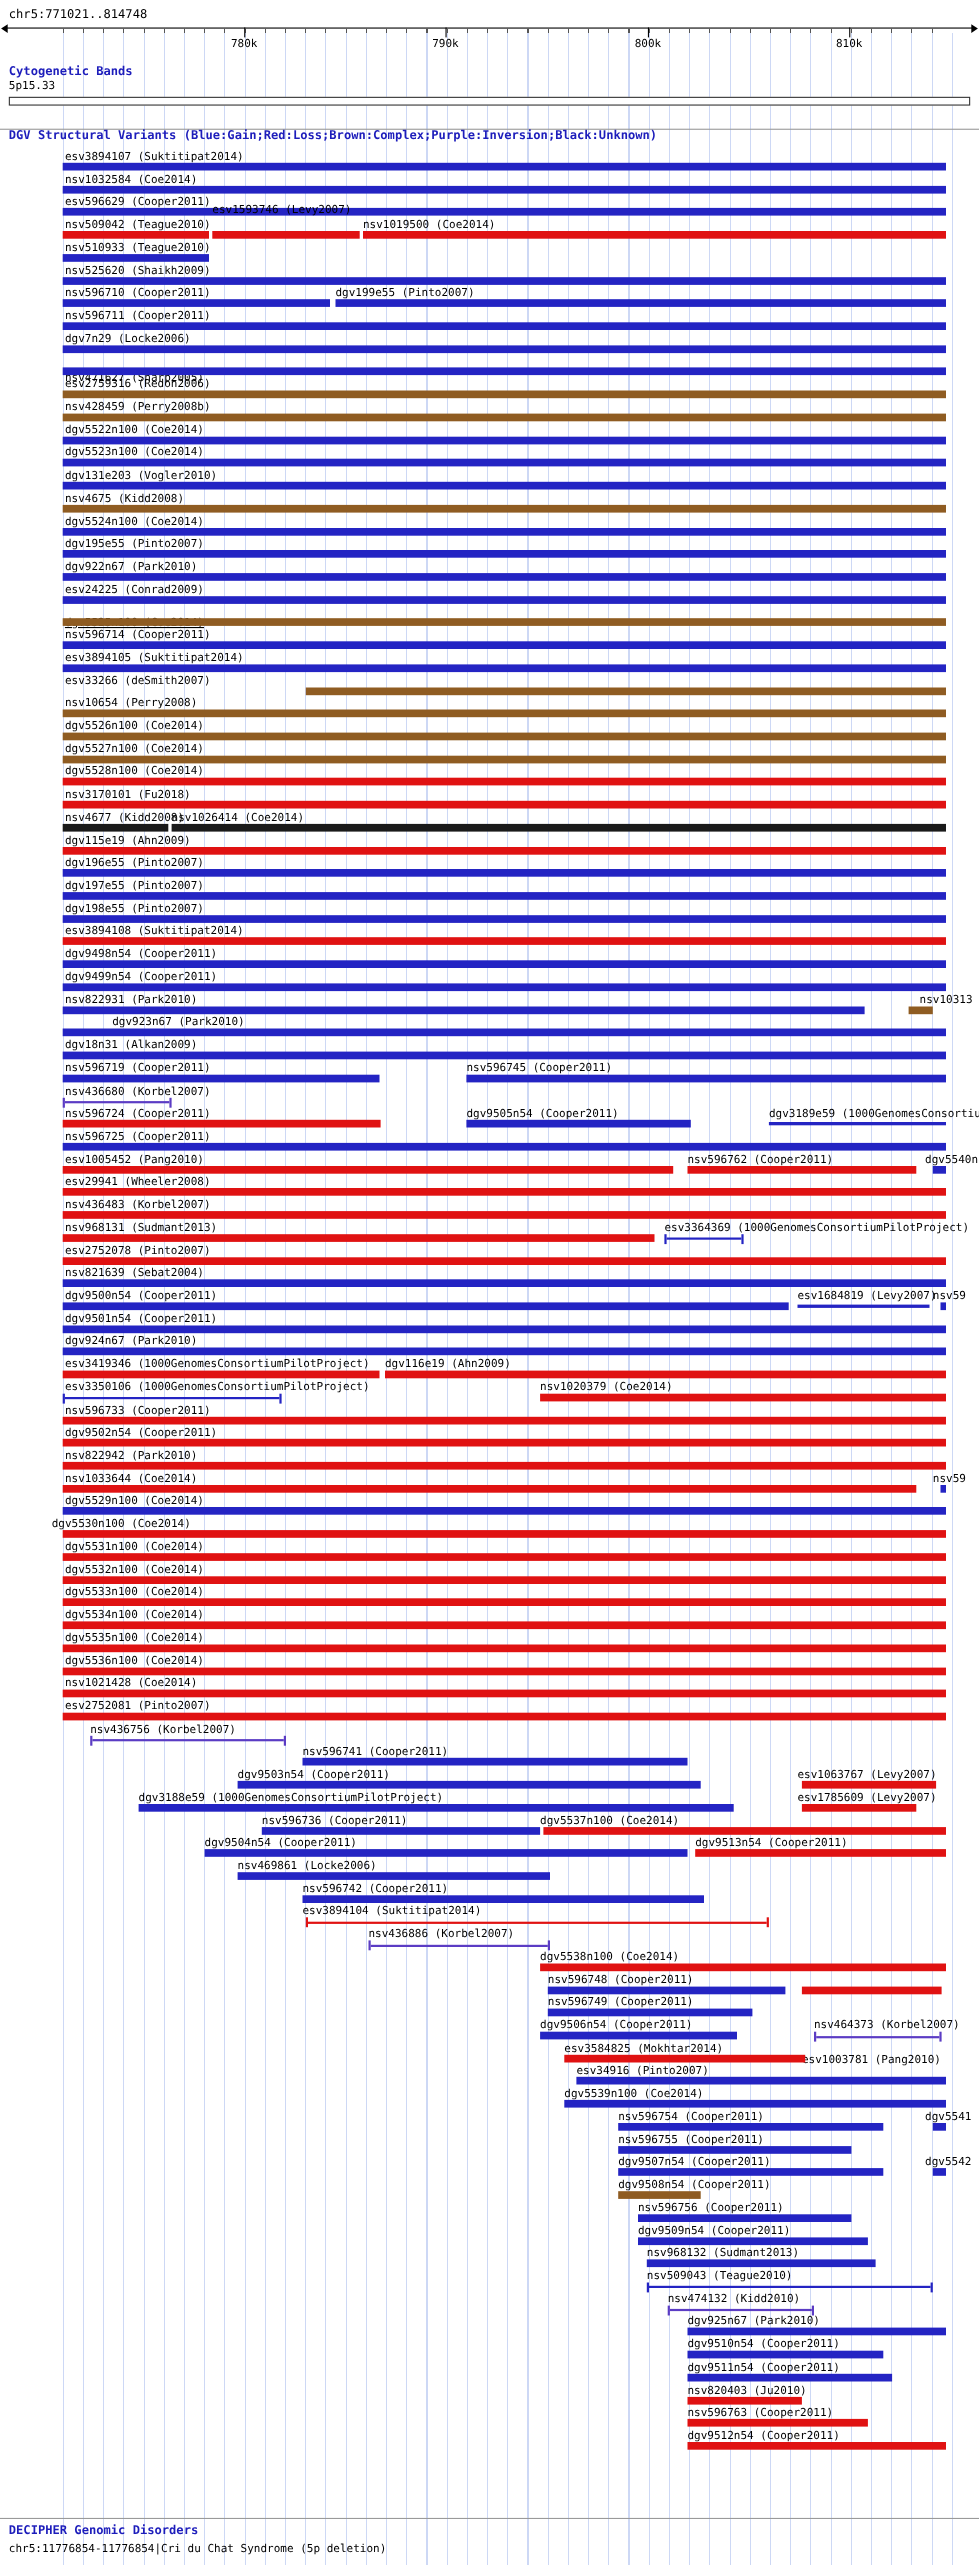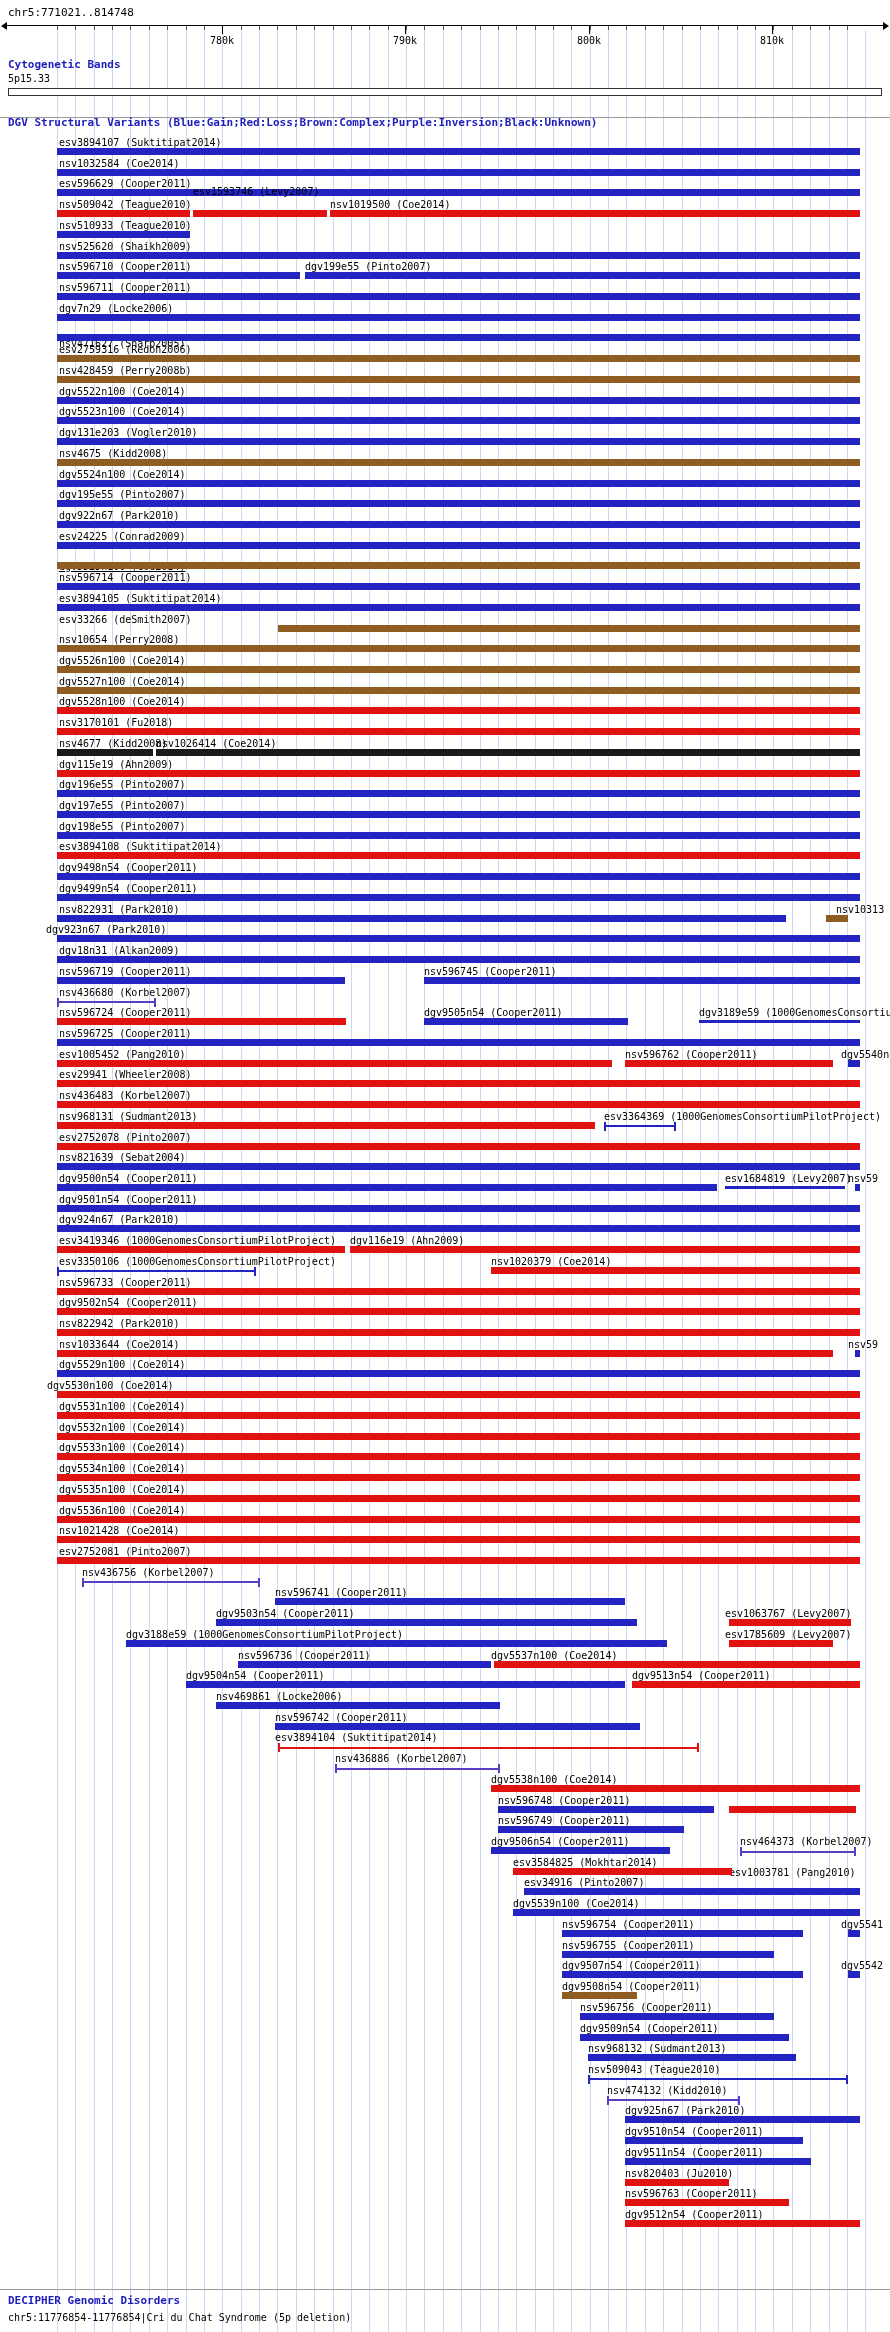--- a/index.html
+++ b/index.html
@@ -146,21 +146,21 @@
       <div class="vlabel" style="left: 59px; top: 841.48px;">esv3894108 (Suktitipat2014)</div>
       <div class="vbar bar" style="left: 57px; width: 803px; top: 852.48px; background: rgb(224, 18, 18);"></div>
       <div class="vlabel" style="left: 59px; top: 862.2px;">dgv9498n54 (Cooper2011)</div>
       <div class="vbar bar" style="left: 57px; width: 803px; top: 873.2px; background: rgb(36, 36, 195);"></div>
       <div class="vlabel" style="left: 59px; top: 882.92px;">dgv9499n54 (Cooper2011)</div>
       <div class="vbar bar" style="left: 57px; width: 803px; top: 893.92px; background: rgb(36, 36, 195);"></div>
       <div class="vlabel" style="left: 59px; top: 903.64px;">nsv822931 (Park2010)</div>
       <div class="vlabel" style="left: 836px; top: 903.64px;">nsv10313</div>
       <div class="vbar bar" style="left: 57px; width: 729px; top: 914.64px; background: rgb(36, 36, 195);"></div>
       <div class="vbar bar" style="left: 826px; width: 22px; top: 914.64px; background: rgb(143, 92, 34);"></div>
-      <div class="vlabel" style="left: 46px; top: 924.36px;">dgv923n67 (Park2010)</div>
+      <div class="vlabel" style="left: 59px; top: 924.36px; padding-left: 43px;">dgv923n67 (Park2010)</div>
       <div class="vbar bar" style="left: 57px; width: 803px; top: 935.36px; background: rgb(36, 36, 195);"></div>
       <div class="vlabel" style="left: 59px; top: 945.08px;">dgv18n31 (Alkan2009)</div>
       <div class="vbar bar" style="left: 57px; width: 803px; top: 956.08px; background: rgb(36, 36, 195);"></div>
       <div class="vlabel" style="left: 59px; top: 965.8px;">nsv596719 (Cooper2011)</div>
       <div class="vlabel" style="left: 424px; top: 965.8px;">nsv596745 (Cooper2011)</div>
       <div class="vbar bar" style="left: 57px; width: 288px; top: 976.8px; background: rgb(36, 36, 195);"></div>
       <div class="vbar bar" style="left: 424px; width: 436px; top: 976.8px; background: rgb(36, 36, 195);"></div>
       <div class="vlabel" style="left: 59px; top: 986.52px;">nsv436680 (Korbel2007)</div>
       <div class="vbar bracket" style="left: 57px; width: 99px; top: 997.52px; border-color: rgb(91, 60, 196); background-image: linear-gradient(rgb(91, 60, 196), rgb(91, 60, 196));"></div>
       <div class="vlabel" style="left: 59px; top: 1007.24px;">nsv596724 (Cooper2011)</div>

